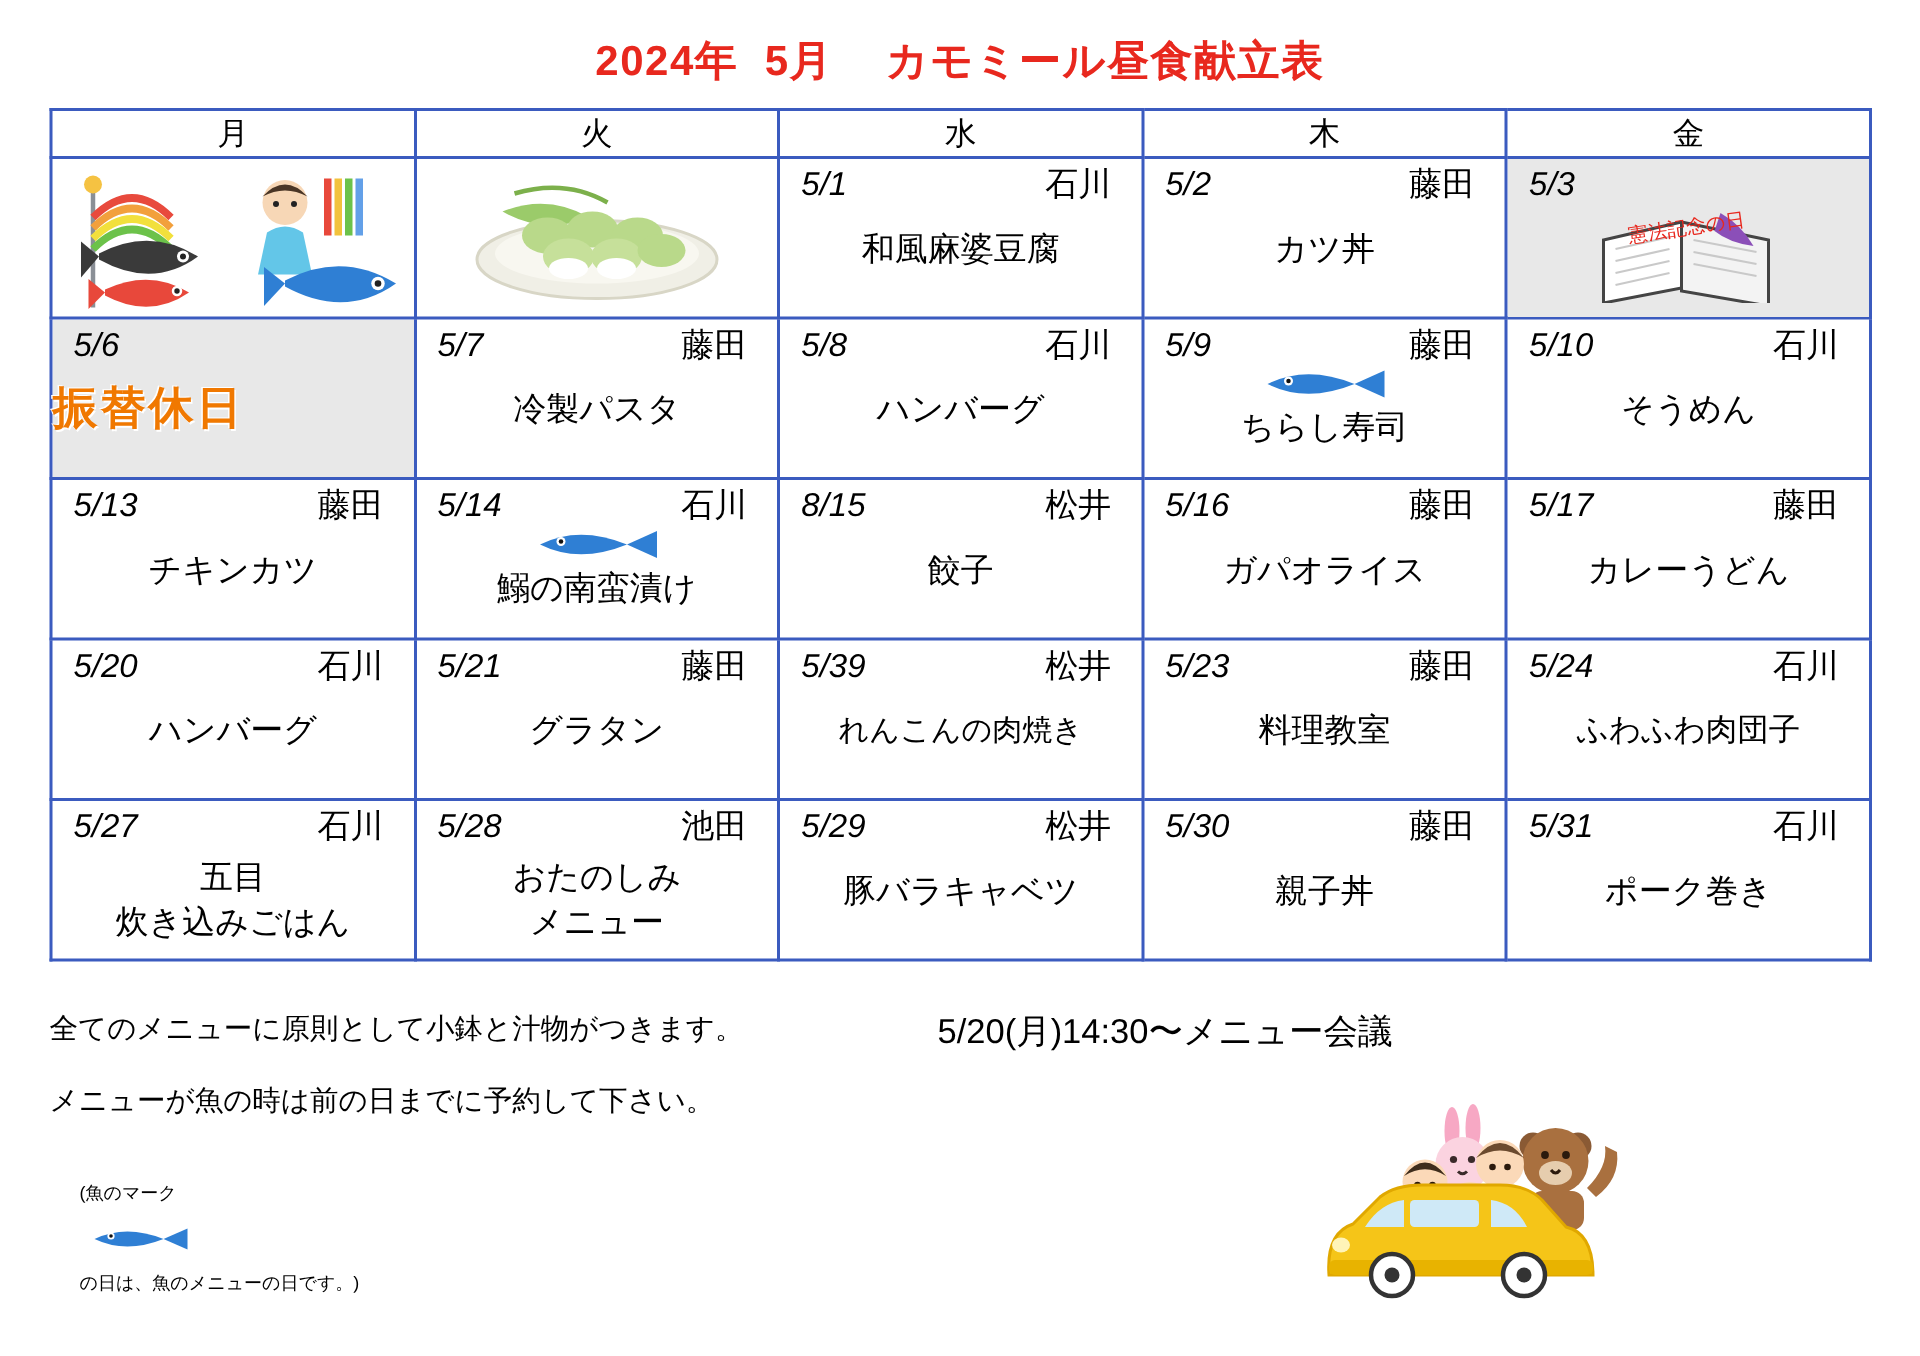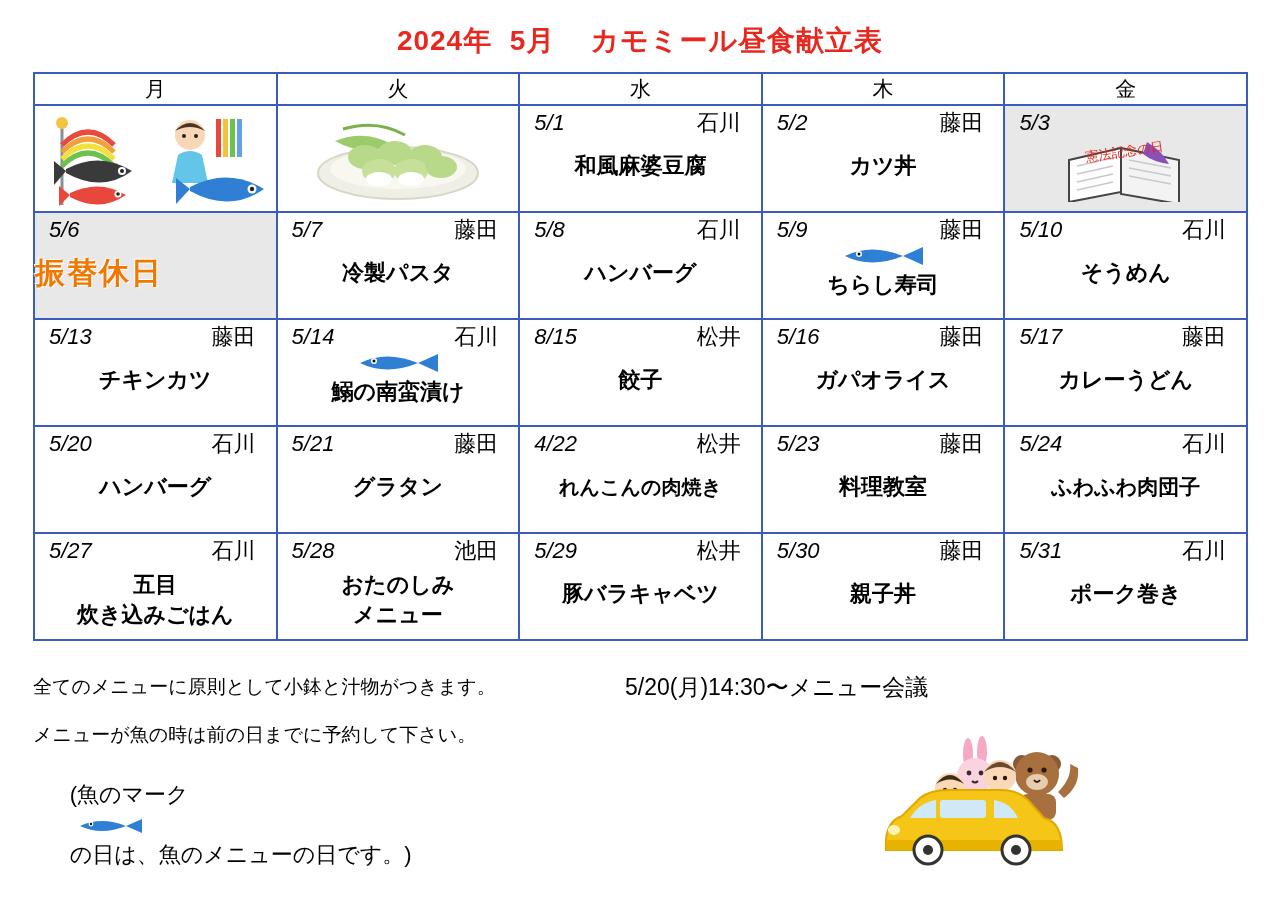--- a/index.html
+++ b/index.html
@@ -70,21 +70,20 @@
     box-sizing: border-box;
   }
   .cellhead .date { text-align: center; font-style: italic; }
   .cellhead .staff { text-align: right; padding-right: 6px; }
   .menu {
     text-align: center;
     font-size: 22px;
     line-height: 28px;
     padding-top: 16px;
     white-space: pre-line;
-    font-weight: bold;
   }
   .menu.two {
     padding-top: 6px;
     line-height: 30px;
   }
   .menu.withfish {
     padding-top: 8px;
   }
   
   .fish {
@@ -126,21 +125,21 @@
     top: 672px;
     width: 700px;
   }
   .note-line {
     font-size: 19px;
     font-weight: normal;
     line-height: 30px;
     white-space: pre;
   }
   .note-gap { height: 18px; }
-  .note-sub { font-size: 22px; }
+  .note-sub { font-size: 12px; }
   .meeting {
     position: absolute;
     left: 625px;
     top: 672px;
     font-size: 23px;
     white-space: pre;
   }
   .fish-inline {
     display: inline-block;
     vertical-align: middle;
@@ -379,21 +378,21 @@
         </td>
         <td class="daycell">
           <div class="cellhead">
             <span class="date">5/21</span>
             <span class="staff">藤田</span>
           </div>
           <div class="menu">グラタン</div>
         </td>
         <td class="daycell">
           <div class="cellhead">
-            <span class="date">4/22</span>
+            <span class="date">5/39</span>
             <span class="staff">松井</span>
           </div>
           <div class="menu" style="font-size:20px">れんこんの肉焼き</div>
         </td>
         <td class="daycell">
           <div class="cellhead">
             <span class="date">5/23</span>
             <span class="staff">藤田</span>
           </div>
           <div class="menu">料理教室</div>

